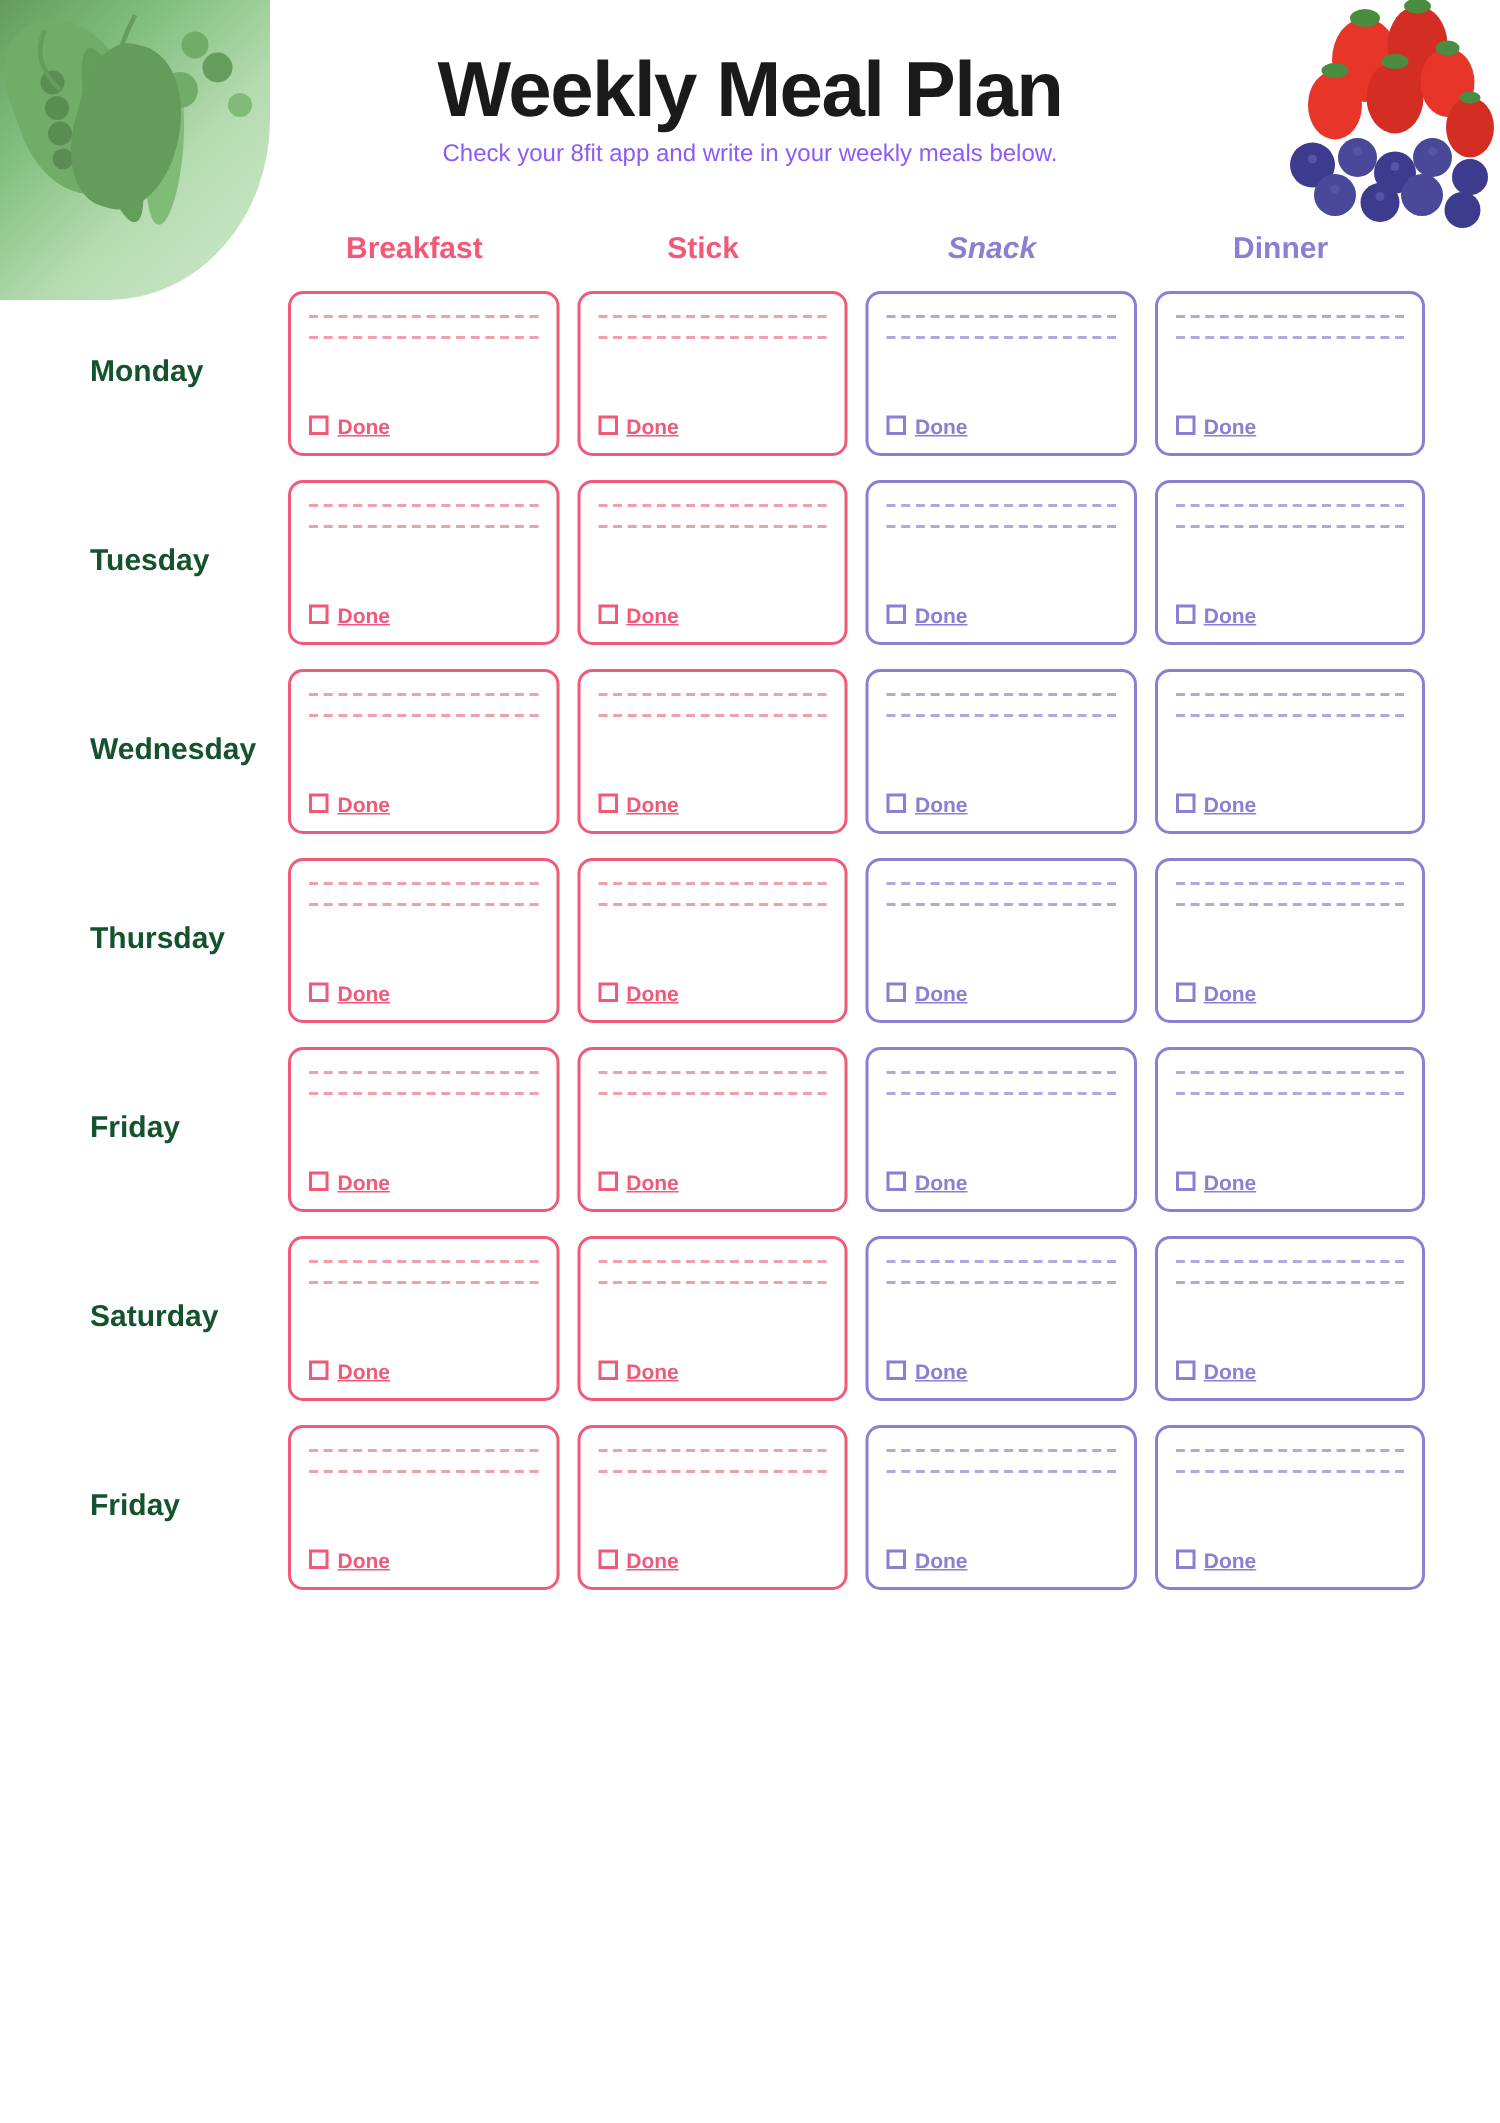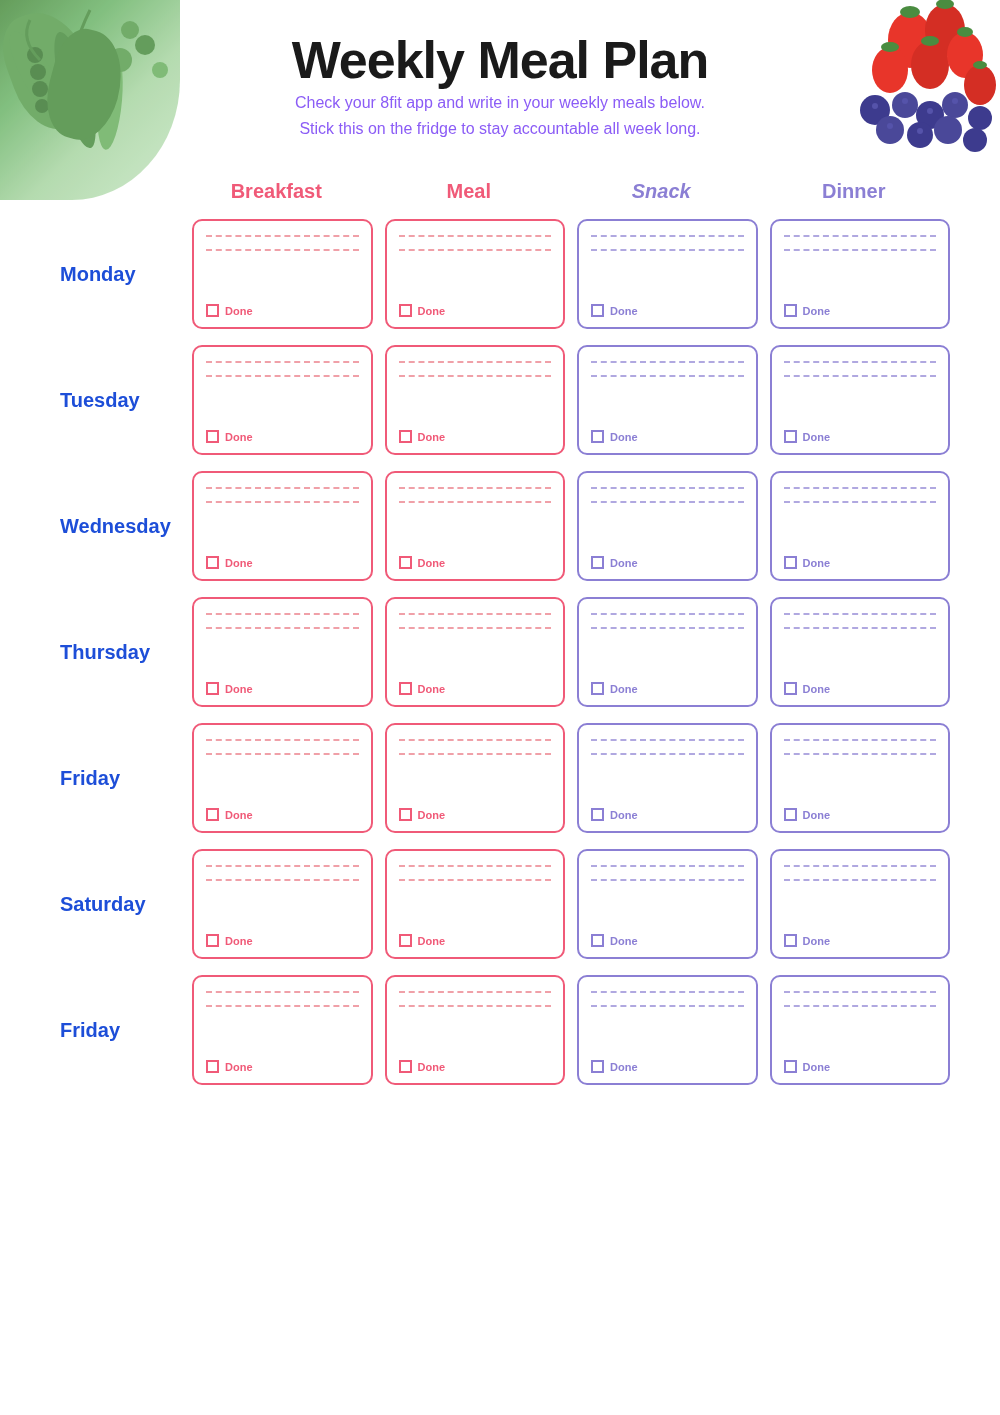--- a/index.html
+++ b/index.html
@@ -116,21 +116,21 @@
       display: grid;
       grid-template-columns: 130px 1fr 1fr 1fr 1fr;
       gap: 12px;
       margin-bottom: 16px;
       align-items: center;
     }
 
     .day-label {
       font-size: 20px;
       font-weight: 700;
-      color: #1d4ed8;
+      color: #14532d;
       text-align: left;
       padding-left: 10px;
     }
 
     .meal-cell {
       border-radius: 10px;
       padding: 14px 12px 10px;
       min-height: 110px;
       display: flex;
       flex-direction: column;
@@ -174,22 +174,23 @@
       border: 2px solid #f05a78;
       display: inline-block;
       flex-shrink: 0;
     }
 
     .done-checkbox.purple {
       border-color: #8b7fd4;
     }
 
     .done-label {
-      font-size: 11px;
+      font-size: 14px;
       font-weight: 600;
+      text-decoration: underline;
     }
 
     .done-label.pink { color: #f05a78; }
     .done-label.purple { color: #8b7fd4; }
   </style>
 </head>
 <body>
 
 <div class="corner-left">
   <svg width="180" height="200" viewBox="0 0 180 200" style="position:absolute;top:0;left:0;">
@@ -245,30 +246,29 @@
     <circle cx="175" cy="101" r="3" fill="#5553aa"></circle>
     <circle cx="110" cy="126" r="3" fill="#5553aa"></circle>
     <circle cx="140" cy="131" r="3" fill="#5553aa"></circle>
   </svg>
 </div>
 
 <div class="header">
   <div class="title">Weekly Meal Plan</div>
   <div class="subtitle">
     <span>Check your 8fit app and write in your weekly meals below.</span><br>
-    <span>Stick this on the fridge to stay accountable all week long.</span>
   </div>
 </div>
 
 <div class="meal-grid">
 
   <div class="col-headers">
     <div class="col-header-empty"></div>
     <div class="col-header breakfast">Breakfast</div>
-    <div class="col-header lunch">Meal</div>
+    <div class="col-header lunch">Stick</div>
     <div class="col-header snack">Snack</div>
     <div class="col-header dinner">Dinner</div>
   </div>
 
   <div id="days-container">
       <div class="day-row">
         <div class="day-label">Monday</div>
         <div class="meal-cell pink-border">
           <div class="dashed-lines">
             <div class="dashed-line "></div>

